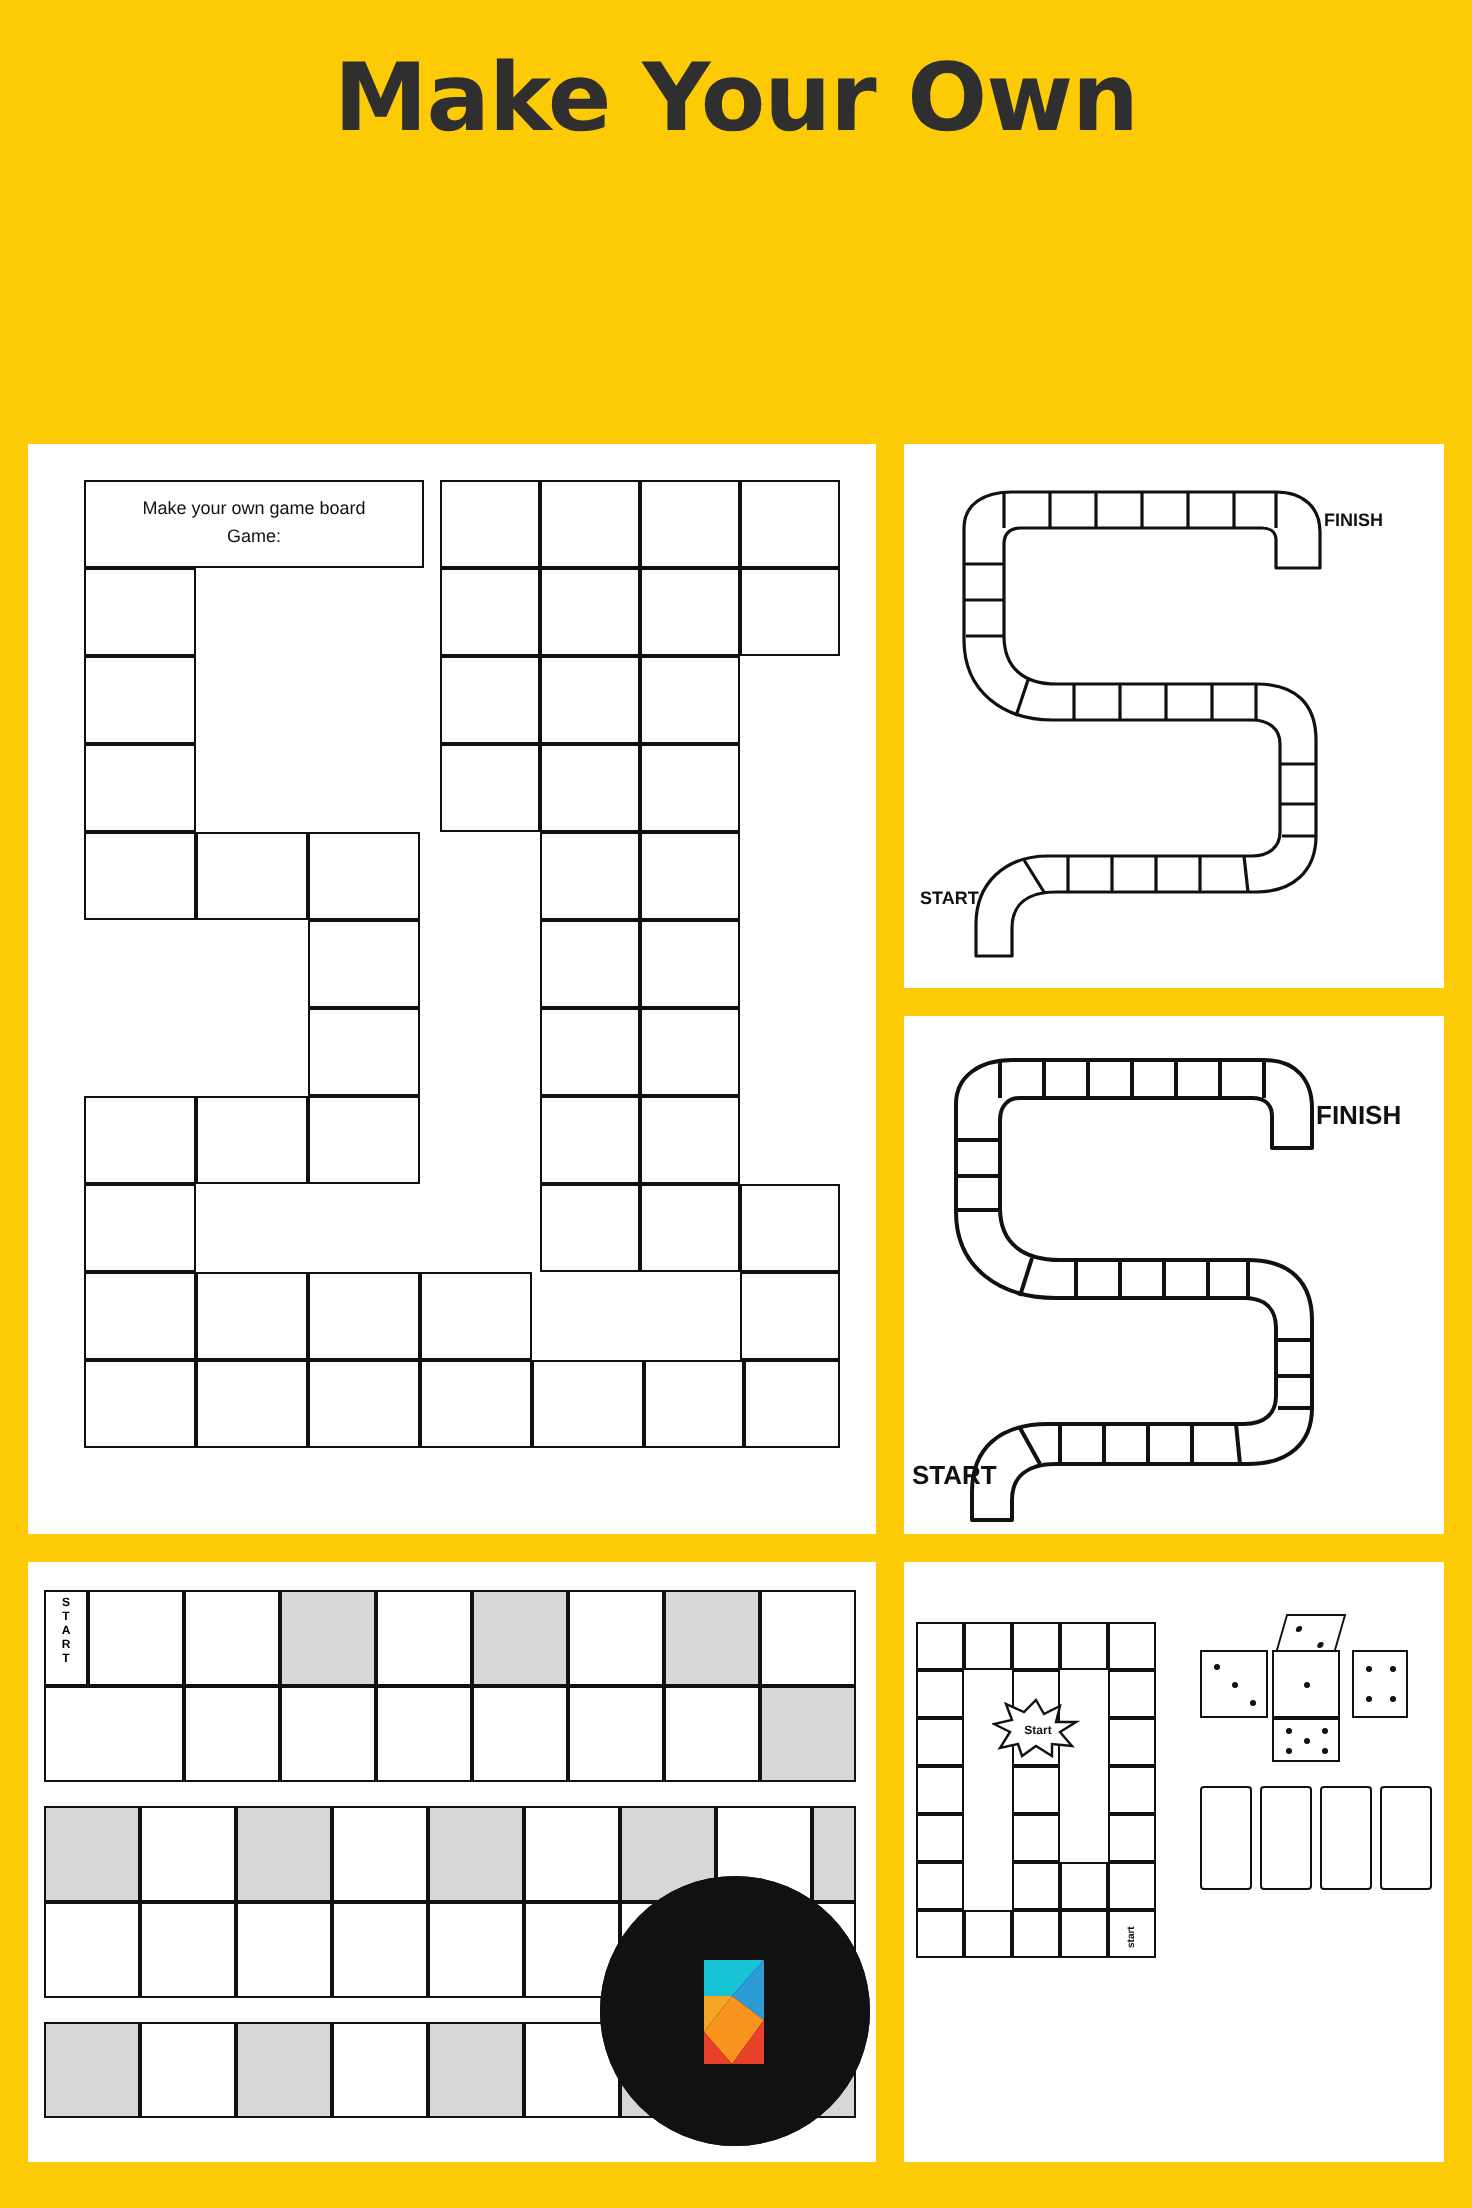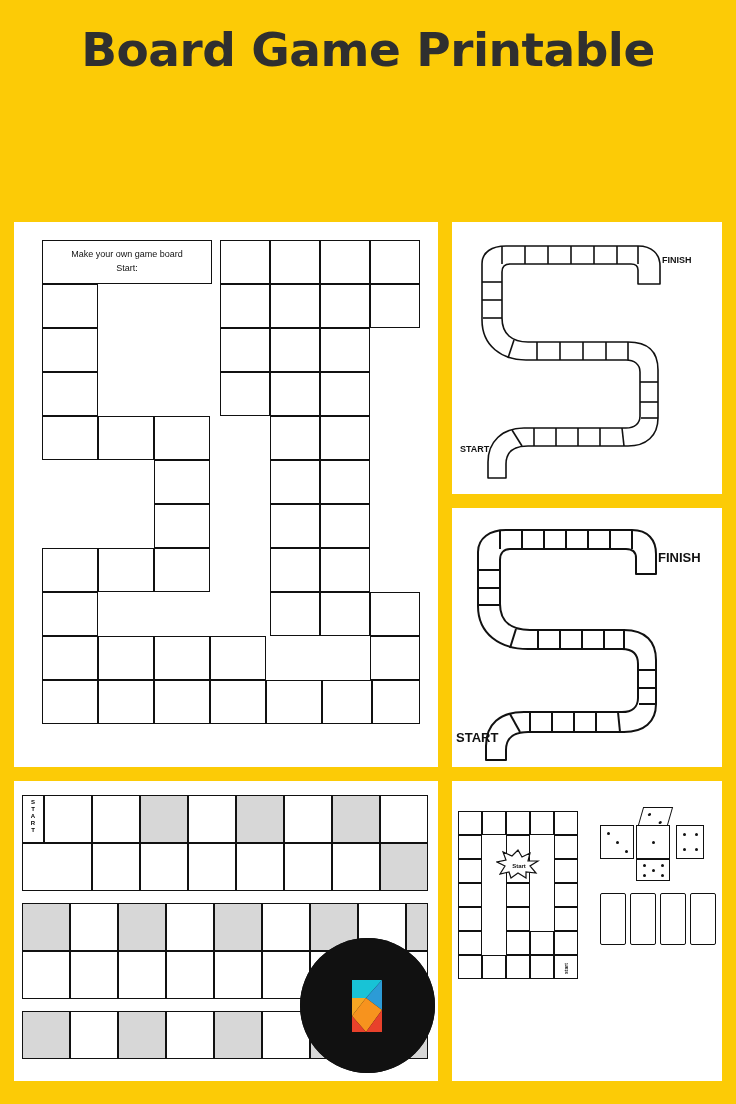--- a/index.html
+++ b/index.html
@@ -185,33 +185,33 @@
     width: 135px;
     height: 135px;
     border-radius: 50%;
     background: #111;
   }
 </style>
 </head>
 <body>
 
 <div class="title-block">
-  <div class="title-line">Board Game Printable</div>
+  <div class="title-line">Make Your Own</div>
 </div>
 
 <div class="panels">
 
   <div class="row">
 
     <div class="card card-a">
       <div class="boardA">
 
         <div class="nameBox">
           <div>Make your own game board</div>
-          <div>Start:</div>
+          <div>Game:</div>
         </div>
 
         <div class="lblStart">start</div>
         <div class="lblFinish">finish</div>
 
         <div class="cellA" style="left:196px;top:8px;width:50px;height:44px;"></div>
         <div class="cellA" style="left:246px;top:8px;width:50px;height:44px;"></div>
         <div class="cellA" style="left:296px;top:8px;width:50px;height:44px;"></div>
         <div class="cellA" style="left:346px;top:8px;width:50px;height:44px;"></div>
 

